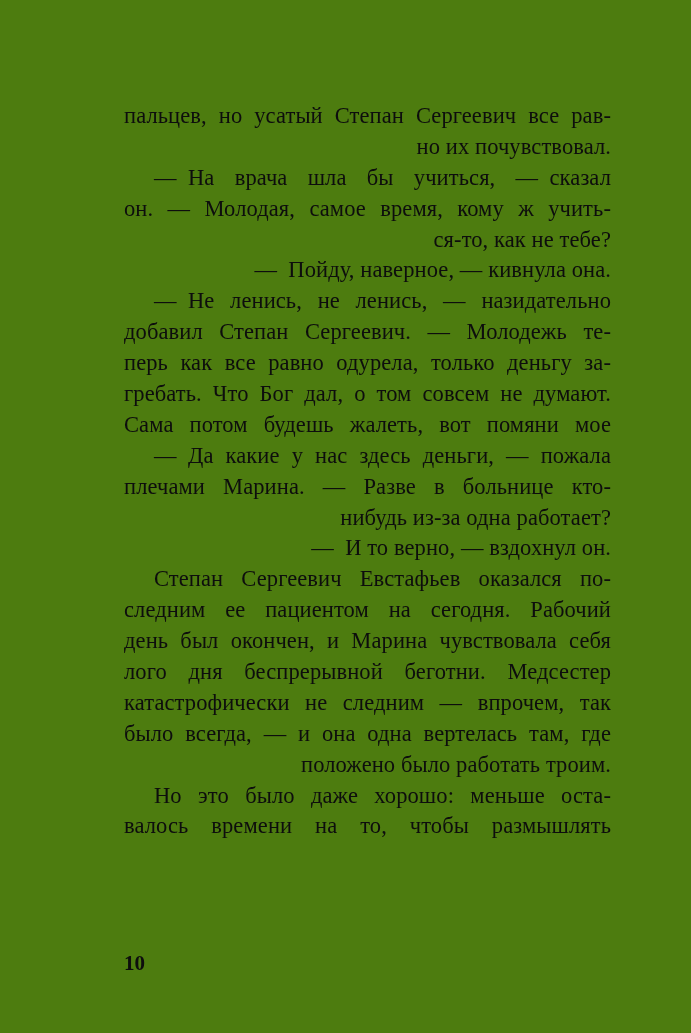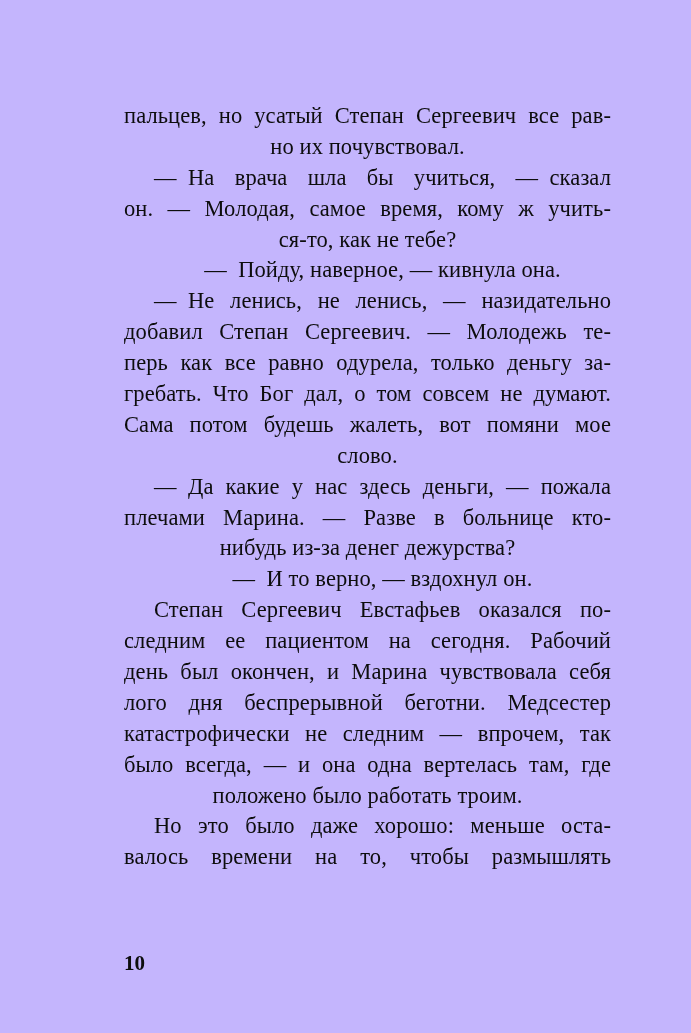--- a/index.html
+++ b/index.html
@@ -11,36 +11,36 @@
     height: 1033px;
     background: #fdfdfc;
     position: relative;
     overflow: hidden;
     font-family: "Liberation Serif", "DejaVu Serif", serif;
     color: #0d0d0d;
   }
   .page {
     position: absolute;
     inset: 0;
-    background: #c4b5fd;
+    background: #4d7c0f;
     padding-left: 36px;
   }
   .text-block {
     position: absolute;
     left: 124px;
     top: 101px;
     width: 487px;
   }
   .line {
     font-size: 22.5px;
     line-height: 30.9px;
     height: 30.9px;
     white-space: pre-wrap;
     letter-spacing: 0.1px;
-    text-align: center;
+    text-align: right;
   }
   .line.justify {
     text-align: justify;
     text-align-last: justify;
   }
   .line.indent {
     text-indent: 30px;
   }
   .page-number {
     position: absolute;
@@ -62,24 +62,23 @@
       <div class="line">но их почувствовал.</div>
       <div class="line justify indent">— На врача шла бы учиться, — сказал</div>
       <div class="line justify">он. — Молодая, самое время, кому ж учить-</div>
       <div class="line">ся-то, как не тебе?</div>
       <div class="line indent">— Пойду, наверное, — кивнула она.</div>
       <div class="line justify indent">— Не ленись, не ленись, — назидательно</div>
       <div class="line justify">добавил Степан Сергеевич. — Молодежь те-</div>
       <div class="line justify">перь как все равно одурела, только деньгу за-</div>
       <div class="line justify">гребать. Что Бог дал, о том совсем не думают.</div>
       <div class="line justify">Сама потом будешь жалеть, вот помяни мое</div>
-      <div class="line">слово.</div>
       <div class="line justify indent">— Да какие у нас здесь деньги, — пожала</div>
       <div class="line justify">плечами Марина. — Разве в больнице кто-</div>
-      <div class="line">нибудь из-за денег дежурства?</div>
+      <div class="line">нибудь из-за одна работает?</div>
       <div class="line indent">— И то верно, — вздохнул он.</div>
       <div class="line justify indent">Степан Сергеевич Евстафьев оказался по-</div>
       <div class="line justify">следним ее пациентом на сегодня. Рабочий</div>
       <div class="line justify">день был окончен, и Марина чувствовала себя</div>
       <div class="line justify">лого дня беспрерывной беготни. Медсестер</div>
       <div class="line justify">катастрофически не следним — впрочем, так</div>
       <div class="line justify">было всегда, — и она одна вертелась там, где</div>
       <div class="line">положено было работать троим.</div>
       <div class="line justify indent">Но это было даже хорошо: меньше оста-</div>
       <div class="line justify">валось времени на то, чтобы размышлять</div>

